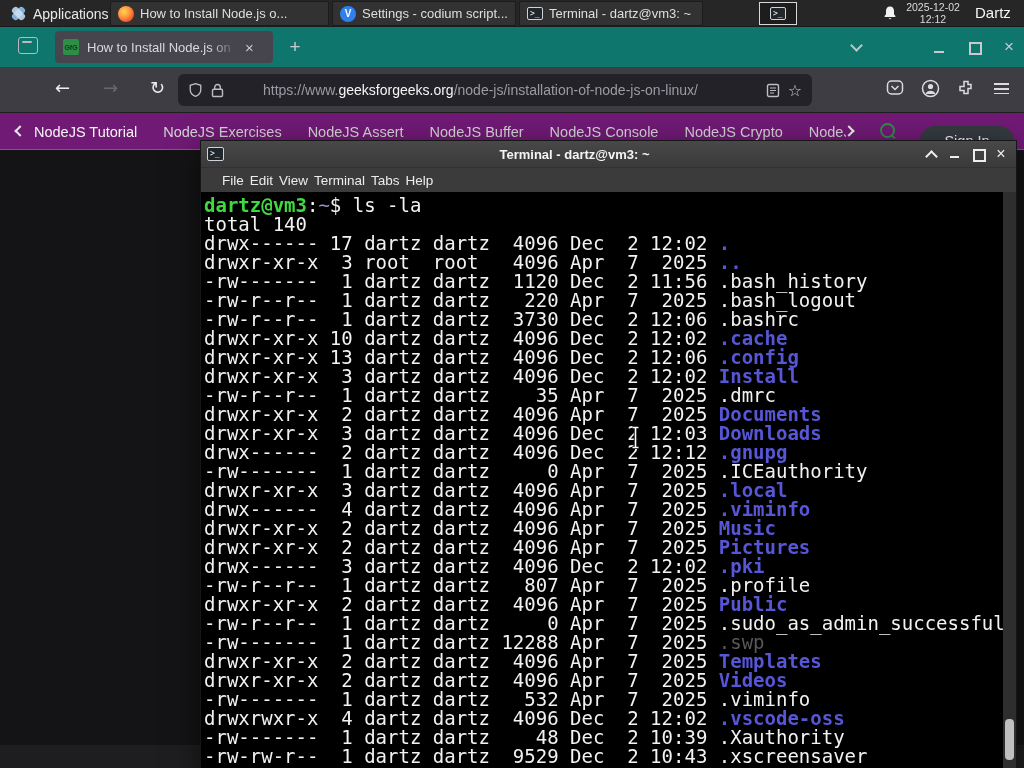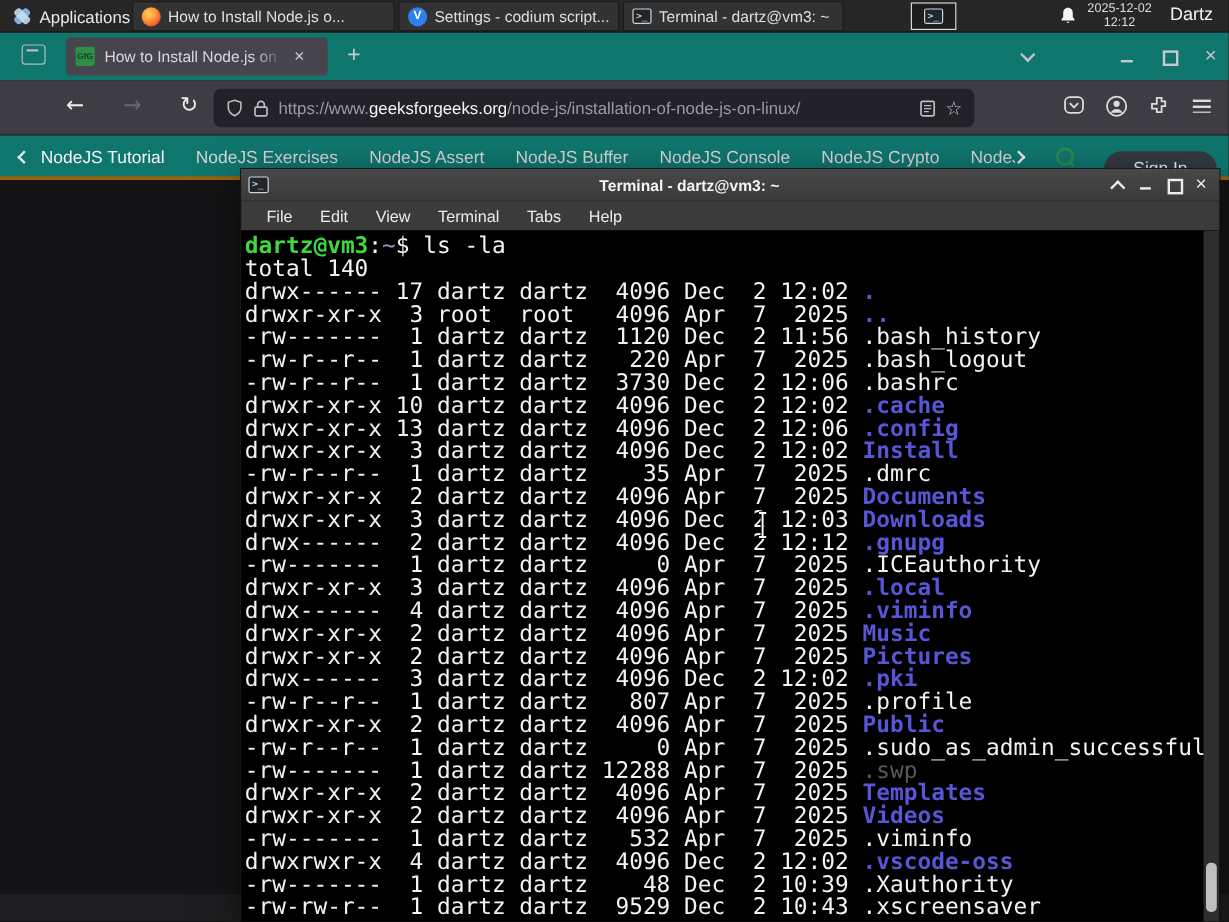--- a/index.html
+++ b/index.html
@@ -51,31 +51,31 @@
   .winbtn { position:absolute; top:12px; width:18px; height:16px; color:#c9c9cf; text-align:center; }
   .bmin  { left:930px; } .bmin::before { content:""; display:inline-block; width:10px; height:2px; background:#c9c9cf; margin-top:10px; }
   .bmax  { left:966px; } .bmax::before { content:""; display:inline-block; width:9px; height:9px; border:2px solid #c9c9cf; margin-top:3px; }
   .bclose{ left:1000px; font-size:17px; line-height:16px; }
 
   .toolbar { position:absolute; left:0; top:40px; width:1024px; height:46px; background:#3e3d43; border-bottom:1px solid #1f1f22; }
   .navico { position:absolute; top:10px; font-family:"DejaVu Sans",sans-serif; font-size:18px; color:#ececf0; }
   .fwd { color:#69686f; }
   .urlbar { position:absolute; left:178px; top:7px; width:634px; height:32px; background:#232228; border-radius:6px;
             display:flex; align-items:center; padding:0 10px; gap:8px; }
-  .urltxt { font-size:14px; white-space:nowrap; overflow:hidden; flex:1; }
+  .urltxt { font-size:14px; white-space:nowrap; overflow:hidden; flex:1;margin-left:31px; }
   .scheme,.upath { color:#9b9ba2; } .domain { color:#f5f5f6; }
   .star { color:#c3c3c9; font-size:16px; font-family:"DejaVu Sans",sans-serif; }
   .tbico { position:absolute; top:12px; }
   .hamb { width:15px; height:11px; background:
       linear-gradient(#dcdce0,#dcdce0) 0 0/15px 2px no-repeat,
       linear-gradient(#dcdce0,#dcdce0) 0 5px/15px 2px no-repeat,
       linear-gradient(#dcdce0,#dcdce0) 0 10px/15px 2px no-repeat; }
 
   
-  .sitenav { position:absolute; left:0; top:86px; width:1024px; height:37px; background:#0f766e; border-bottom:3px solid #a16207; }
+  .sitenav { position:absolute; left:0; top:86px; width:1024px; height:37px; background:#701a75; border-bottom:1px solid #a16207; }
   .snav-items { position:absolute; left:34px; top:0; height:37px; width:812px; display:flex; align-items:center; gap:26px; overflow:hidden; white-space:nowrap; }
   .snav-items a { color:#d4d4d4; font-size:14.5px; text-decoration:none; flex:0 0 auto; }
   .snav-items a.first { color:#f6f6f6; }
   .snavchev { position:absolute; top:14px; width:8px; height:8px; border-right:2.4px solid #e8e8e8; border-bottom:2.4px solid #e8e8e8; }
   .snavchev.left { left:16px; transform:rotate(135deg); }
   .snavchev.right { left:845px; transform:rotate(-45deg); }
   .gsearch { position:absolute; left:880px; top:10px; width:15px; height:15px; }
   .gsearch::before { content:""; position:absolute; left:0; top:0; width:11px; height:11px; border:2.2px solid #2f8d46; border-radius:50%; }
   .gsearch::after { content:""; position:absolute; left:12px; top:11px; width:2.4px; height:5px; background:#2f8d46; transform:rotate(-45deg); }
   .signin { position:absolute; left:920px; top:13px; width:94px; height:30px; background:#343a40; border-radius:17px;
@@ -91,21 +91,21 @@
   .ticon { margin-left:6px; width:17px; height:14px; background:#21262b; border:1px solid #cdd3d8; border-radius:2px;
            color:#e8eef2; font-family:"DejaVu Sans Mono",monospace; font-size:8px; line-height:12px; padding-left:2px; flex:0 0 17px; }
   .ttitle { flex:1; text-align:center; color:#f4f4f4; font-size:13px; font-weight:bold; }
   .tctrl { display:flex; gap:9px; margin-right:8px; align-items:center; }
   .tctrl .cbtn { width:14px; height:14px; position:relative; }
   .cshade::before { content:""; position:absolute; left:2px; top:5px; width:7px; height:7px; border-left:2px solid #eee; border-top:2px solid #eee; transform:rotate(45deg); }
   .cmin::before { content:""; position:absolute; left:2px; top:9px; width:9px; height:2px; background:#eee; }
   .cmax::before { content:""; position:absolute; left:2px; top:2px; width:9px; height:9px; border:2px solid #eee; }
   .cclose { color:#eee; font-size:16px; line-height:13px; text-align:center; }
   .tmenubar { position:absolute; left:0; top:26px; width:100%; height:25px; background:#3b3b3b; border-top:1px solid #333;
-              display:flex; align-items:center; gap:23px; padding-left:21px; }
+              display:flex; align-items:center; gap:6px; padding-left:21px; }
   .tmenubar span { color:#ececec; font-size:13.5px; }
   .tbody { position:absolute; left:0; top:51px; width:100%; height:577px; background:#000; padding:4px 0 0 3px; overflow:hidden; }
   .tline { font-family:"DejaVu Sans Mono",monospace; font-size:19px; line-height:19px; height:19px; white-space:pre; color:#f2f2f2; }
   .c-user { color:#3fd93f; font-weight:bold; }
   .c-path { color:#9595c8; }
   .c-dir  { color:#5656d6; font-weight:bold; }
   .c-dim  { color:#585858; }
   .tscroll { position:absolute; right:0; top:0; width:13px; height:577px; background:#2e2e2e; }
   .tthumb { position:absolute; right:2px; top:527px; width:9px; height:41px; background:#bfbfbf; border-radius:4px; }
 

